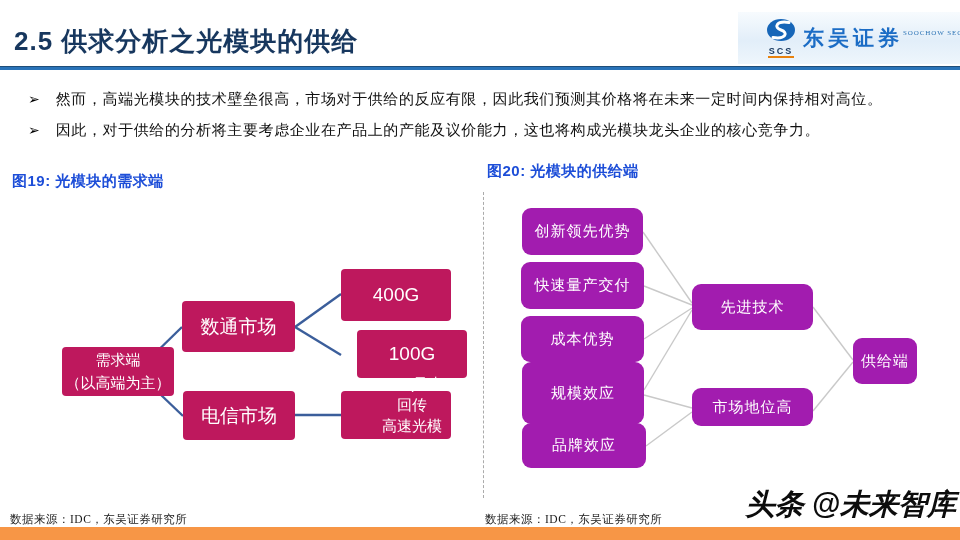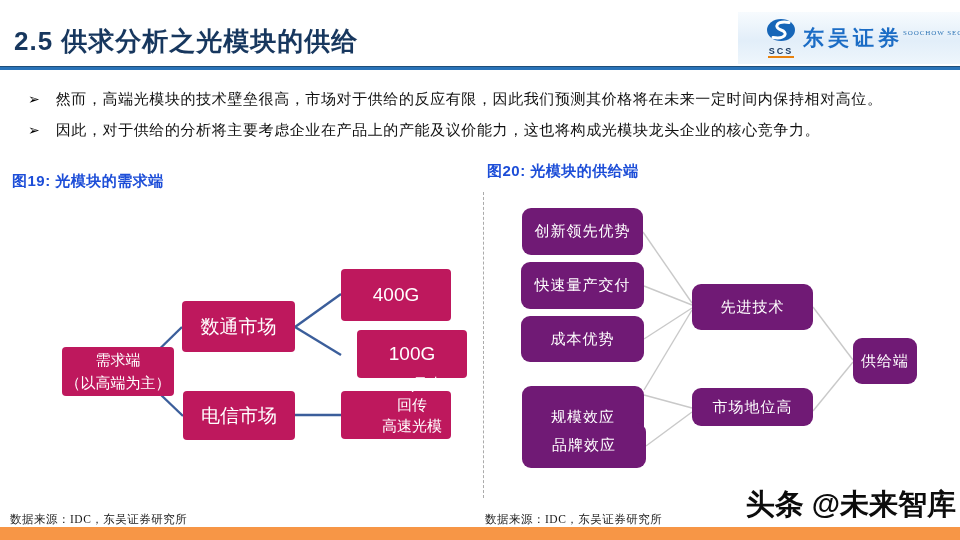--- a/index.html
+++ b/index.html
@@ -37,46 +37,46 @@
   .fig-caption{position:absolute;font-size:15px;font-weight:bold;color:#1d4ed8;letter-spacing:0.5px;white-space:nowrap;text-align:right;}
   #cap19{left:12px;top:172px;}
   #cap20{left:487px;top:162px;}
   .fig-divider{position:absolute;left:483px;top:192px;height:306px;width:0;border-left:1px dashed #ABABAB;}
   
   .node{
     position:absolute;display:flex;align-items:center;justify-content:center;
     text-align:center;color:#fff;white-space:pre-line;box-sizing:border-box;
   }
   .node.blue{background:#be185d;border-radius:4px;font-size:19px;}
-  .node.gray{background:#701a75;border-radius:9px;font-size:15px;letter-spacing:1px;}
+  .node.gray{background:#a21caf;border-radius:9px;font-size:15px;letter-spacing:1px;}
   #n-root{left:25px;top:347px;width:112px;height:49px;font-size:15px;line-height:1.5;margin-left:37px;}
   #n-datacom{left:182px;top:301px;width:113px;height:51px;}
   #n-telecom{left:183px;top:391px;width:112px;height:49px;}
   #n-400g{left:341px;top:269px;width:110px;height:52px;}
   #n-100g{left:341px;top:330px;width:110px;height:48px;margin-left:16px;}
   #n-25g{left:341px;top:391px;width:110px;height:48px;font-size:15px;line-height:1.4;padding-left:32px;}
   #n-innov{left:522px;top:208px;width:121px;height:47px;}
   #n-deliv{left:521px;top:262px;width:123px;height:47px;}
   #n-cost{left:521px;top:316px;width:123px;height:46px;}
-  #n-scale{left:522px;top:386px;width:122px;height:62px;}
+  #n-scale{left:522px;top:362px;width:122px;height:62px;}
   #n-brand{left:522px;top:423px;width:124px;height:45px;}
   #n-tech{left:692px;top:284px;width:121px;height:46px;}
   #n-pos{left:692px;top:388px;width:121px;height:38px;}
   #n-supply{left:853px;top:338px;width:64px;height:46px;}
   .connector-layer{position:absolute;left:0;top:0;width:960px;height:540px;pointer-events:none;}
   
   .source{
     position:absolute;font-size:11.5px;color:#1a1a1a;letter-spacing:0.5px;white-space:nowrap;
     font-family:"Liberation Serif","DejaVu Serif",serif;
   }
   #src19{left:10px;top:512px;}
   #src20{left:485px;top:512px;}
   .watermark{
     position:absolute;right:4px;top:485px;font-size:29px;font-weight:900;color:#0c0c0c;
-    letter-spacing:0px;white-space:nowrap;text-shadow:1px 1px 0 #ffffff55;
+    letter-spacing:0px;white-space:nowrap;text-shadow:1px 1px 0 #ffffff55;font-style:italic;
   }
   .bottom-bar{position:absolute;left:0;bottom:0;width:960px;height:13px;background:#F79646;}
 </style>
 </head>
 <body>
 
 <div class="slide">
 
   <h1 class="page-title">2.5 供求分析之光模块的供给</h1>
 

